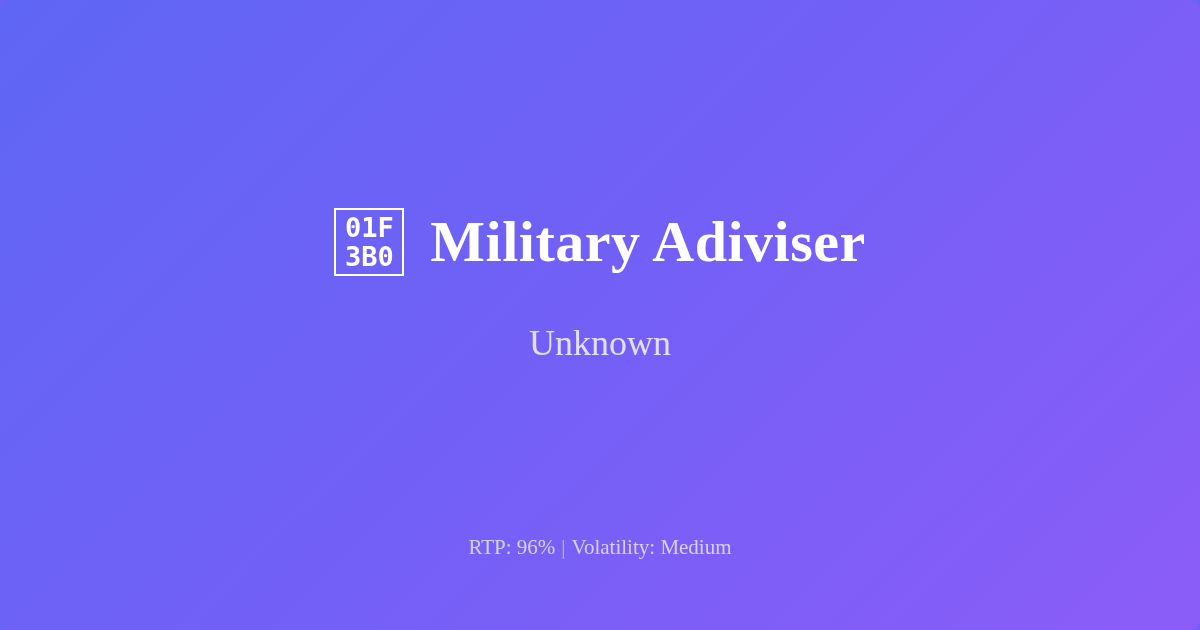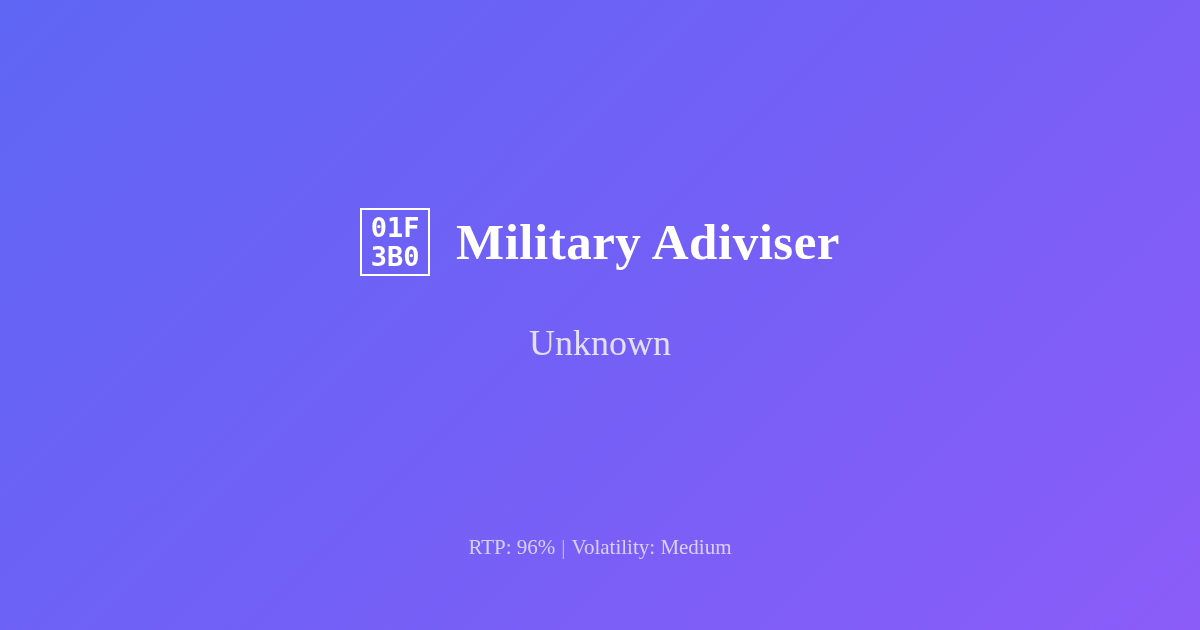--- a/index.html
+++ b/index.html
@@ -20,20 +20,21 @@
     position: relative;
     box-sizing: border-box;
     width: 1200px;
     height: 630px;
     display: flex;
     flex-direction: column;
     align-items: center;
     justify-content: center;
     background: linear-gradient(135deg, #5f66f4 0%, #7360f6 50%, #8b5cf8 100%);
     overflow: hidden;
+    border-radius: 10px;
   }
 
   
   .card-center {
     position: absolute;
     left: 0;
     right: 0;
     top: 0;
     bottom: 0;
     display: flex;
@@ -74,21 +75,21 @@
     font-size: 27px;
     font-weight: 700;
     line-height: 29px;
     display: block;
     text-align: center;
   }
 
   .card-title {
     margin: 0;
     font-family: "Liberation Serif", "DejaVu Serif", serif;
-    font-size: 51px;
+    font-size: 58px;
     font-weight: 700;
     color: #ffffff;
     line-height: 1.05;
     letter-spacing: 0.5px;
     white-space: nowrap;
     text-align: center;
   }
 
   .card-subtitle {
     margin: 8px;

